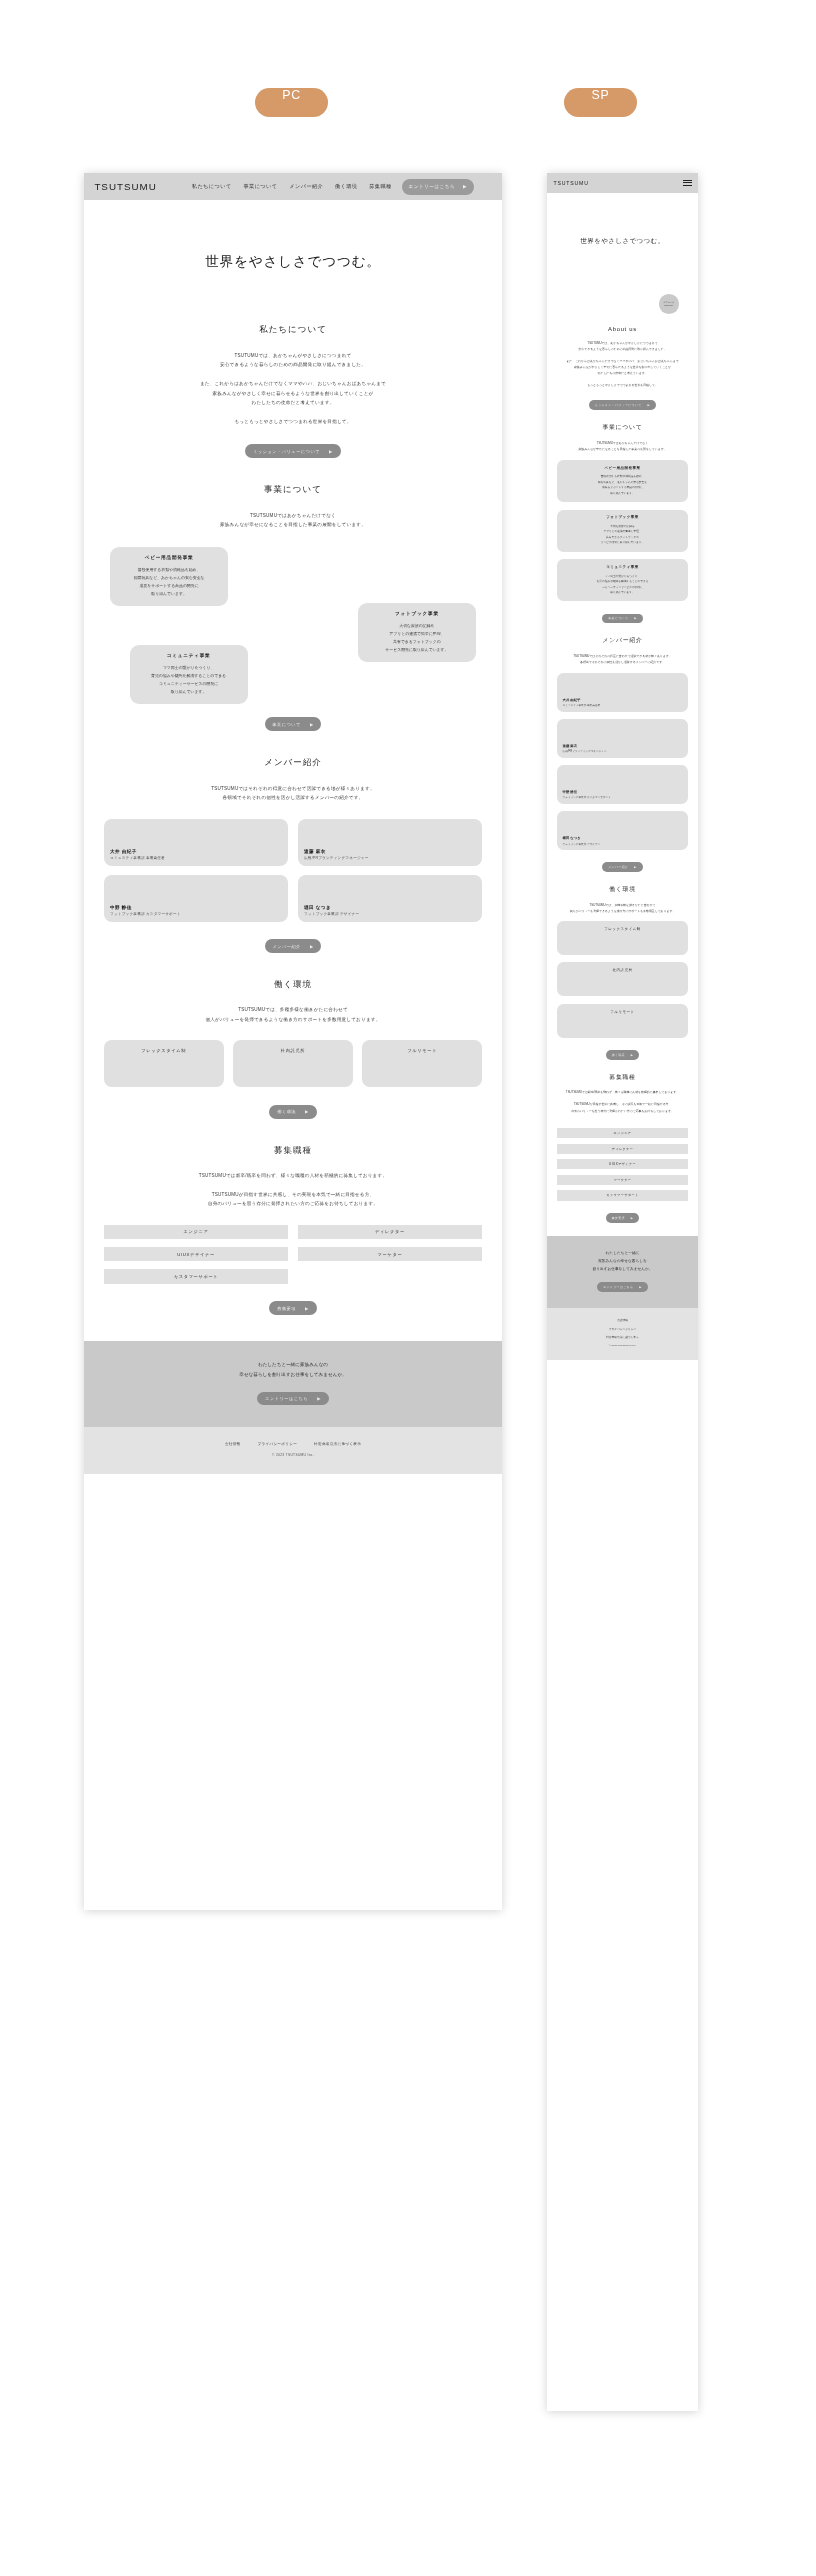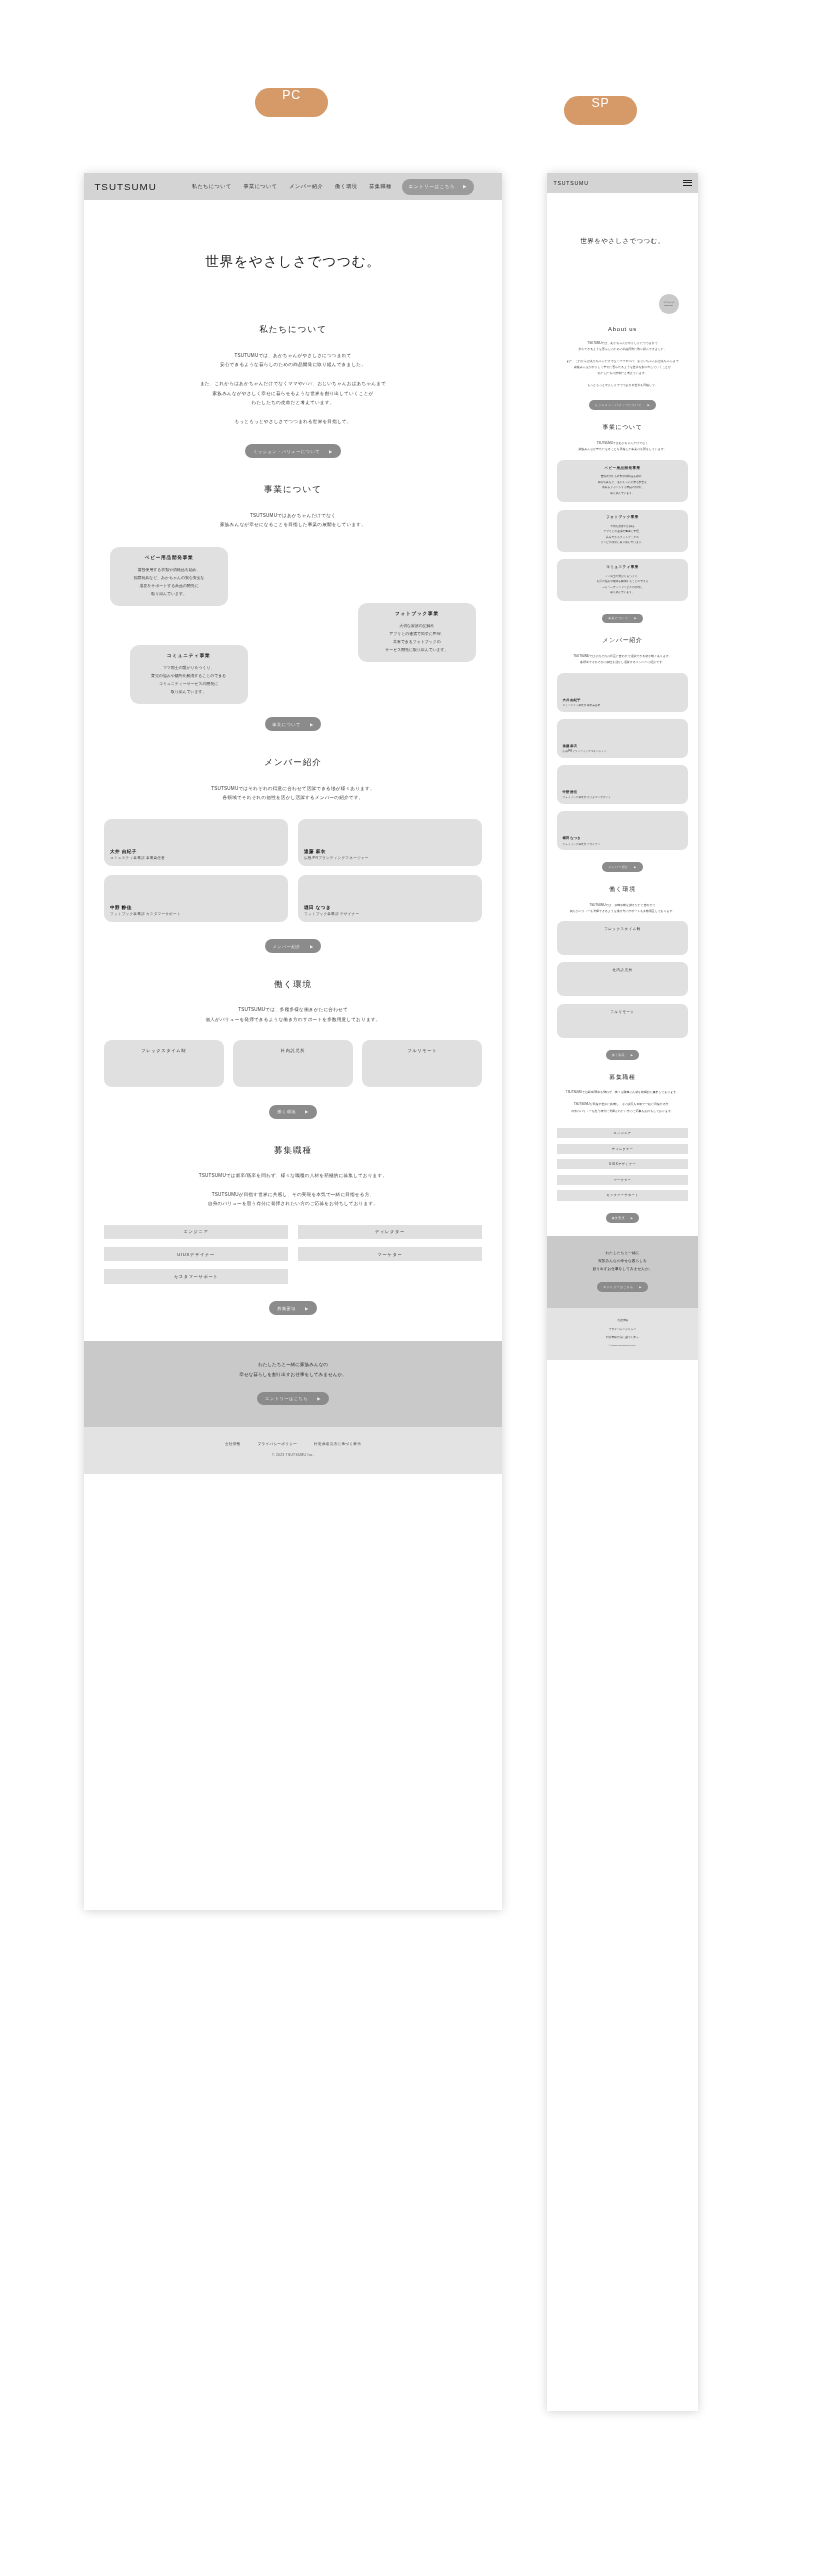--- a/index.html
+++ b/index.html
@@ -12,21 +12,21 @@
     overflow: hidden;
   }
   
   .device-tabs { position: absolute; top: 88px; left: 0; width: 816px; height: 39px; }
   .pill {
     position: absolute; width: 73px; height: 29px; border-radius: 14.4px;
     background: #d59a68; color: #ffffff; font-size: 12.4px; letter-spacing: 0.7px;
     display: flex; align-items: flex-start; justify-content: center;
   }
   .pill.pc { left: 255px; top: 0; }
-  .pill.sp { left: 564px; top: 8px; }
+  .pill.sp { left: 564px; top: 0; }
 
   
   .frame {
     position: absolute; background: #ffffff;
     box-shadow: 0 1.3px 9.1px rgba(0,0,0,.18);
     overflow: hidden;
   }
   .frame-pc { left: 84px; top: 173px; width: 418px; height: 1737px; }
   .frame-sp { left: 547px; top: 173px; width: 151px; height: 2238px; }
 

